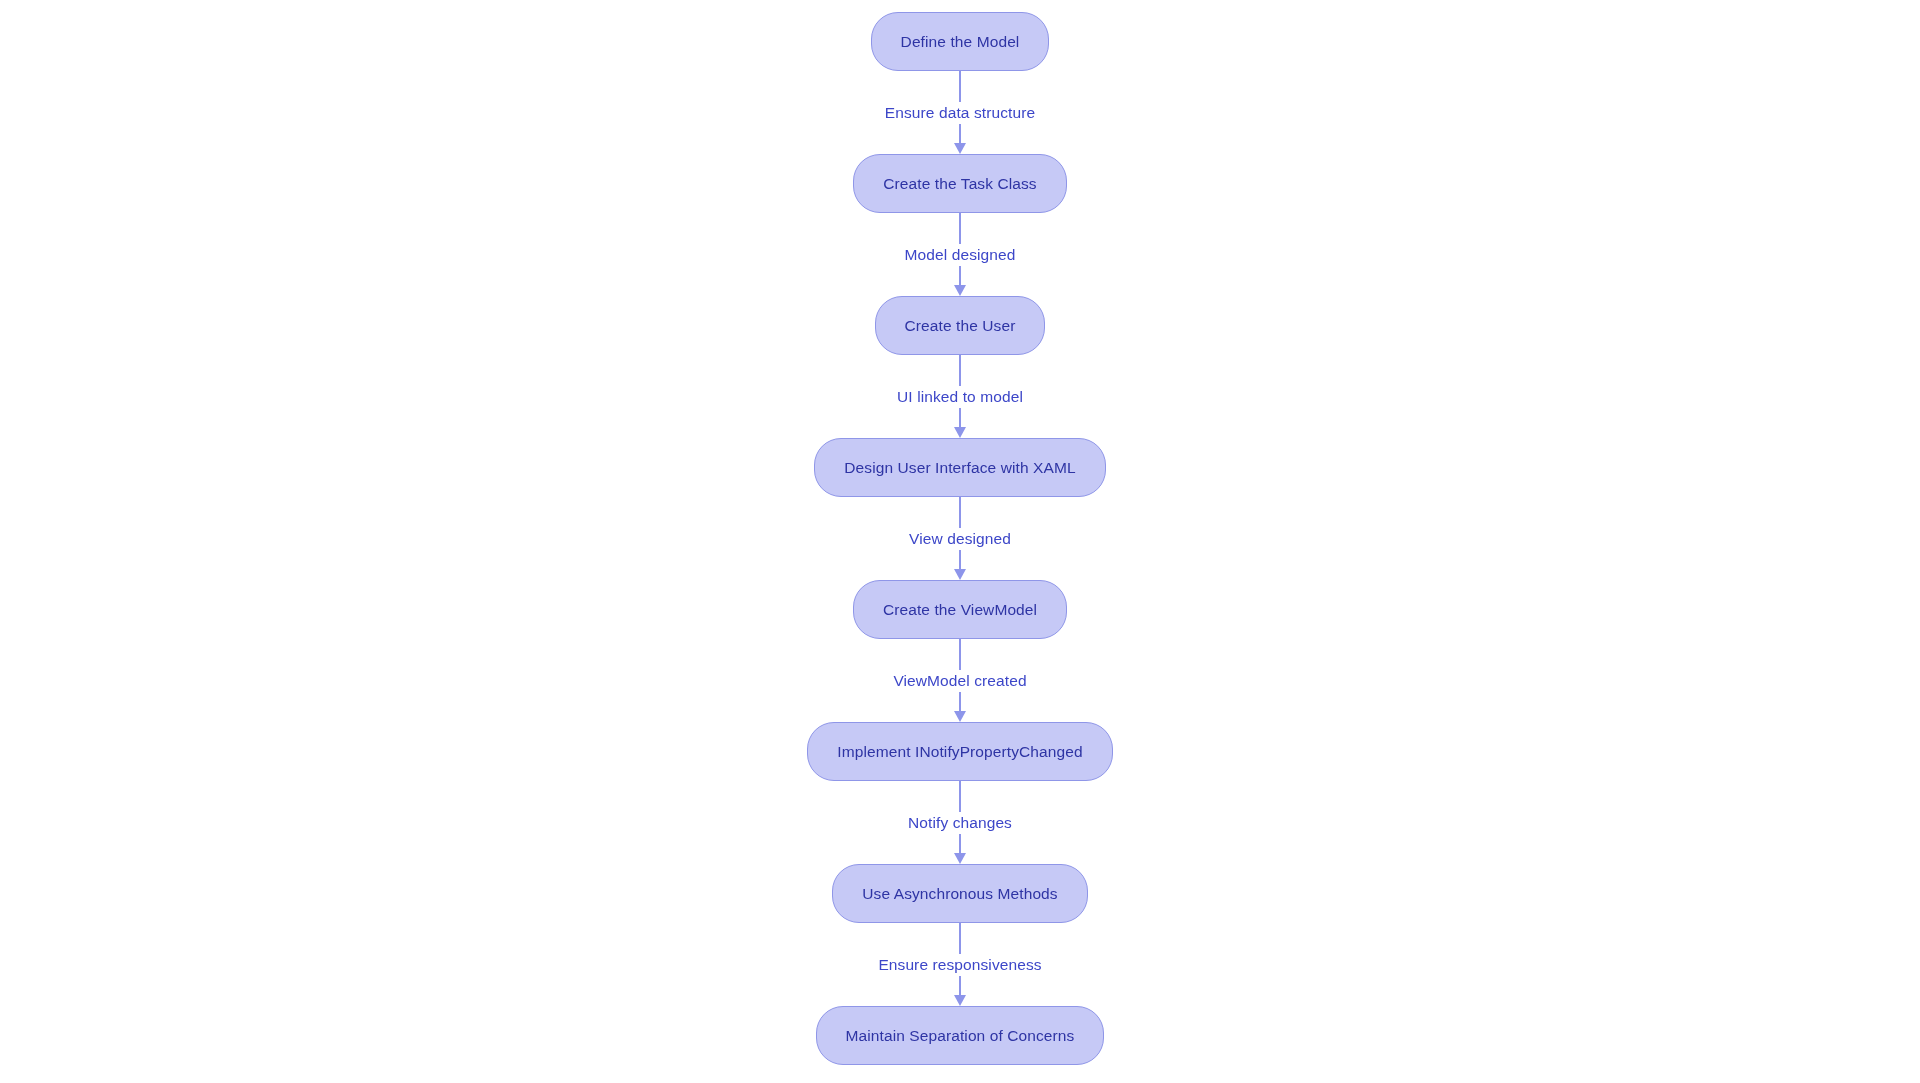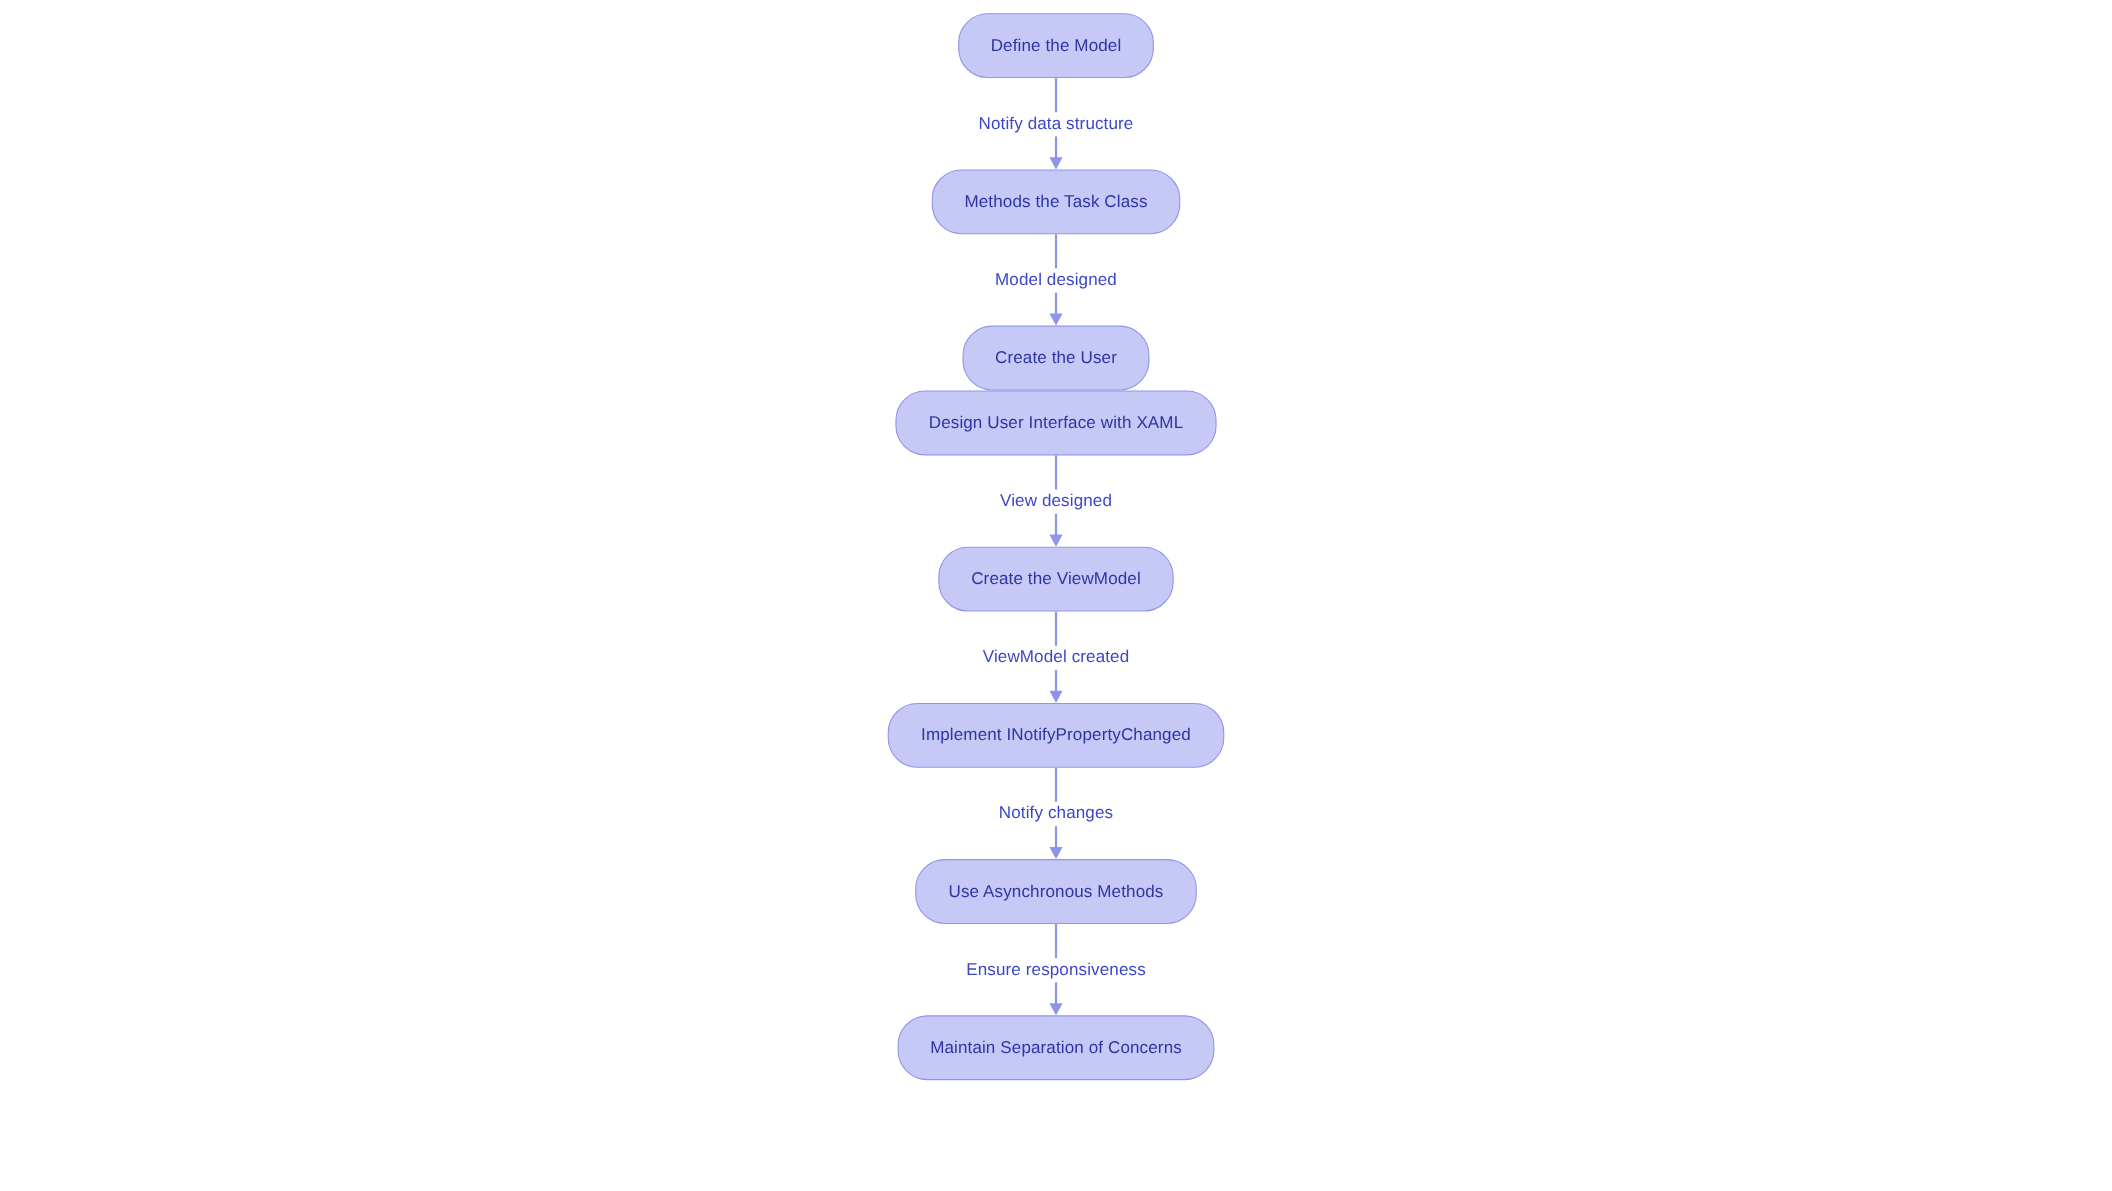--- a/index.html
+++ b/index.html
@@ -80,33 +80,38 @@
 </head>
 <body>
 
 <div class="canvas">
 
   <div class="node first">Define the Model</div>
 
   <div class="edge">
     <div class="edge-line"></div>
     <div class="arrowhead"></div>
-    <div class="edge-label">Notify data structure</div>
+    <div class="edge-label">Ensure data structure</div>
   </div>
 
-  <div class="node">Methods the Task Class</div>
+  <div class="node">Create the Task Class</div>
 
   <div class="edge">
     <div class="edge-line"></div>
     <div class="arrowhead"></div>
     <div class="edge-label">Model designed</div>
   </div>
 
   <div class="node">Create the User</div>
 
+  <div class="edge">
+    <div class="edge-line"></div>
+    <div class="arrowhead"></div>
+    <div class="edge-label">UI linked to model</div>
+  </div>
 
   <div class="node">Design User Interface with XAML</div>
 
   <div class="edge">
     <div class="edge-line"></div>
     <div class="arrowhead"></div>
     <div class="edge-label">View designed</div>
   </div>
 
   <div class="node">Create the ViewModel</div>

